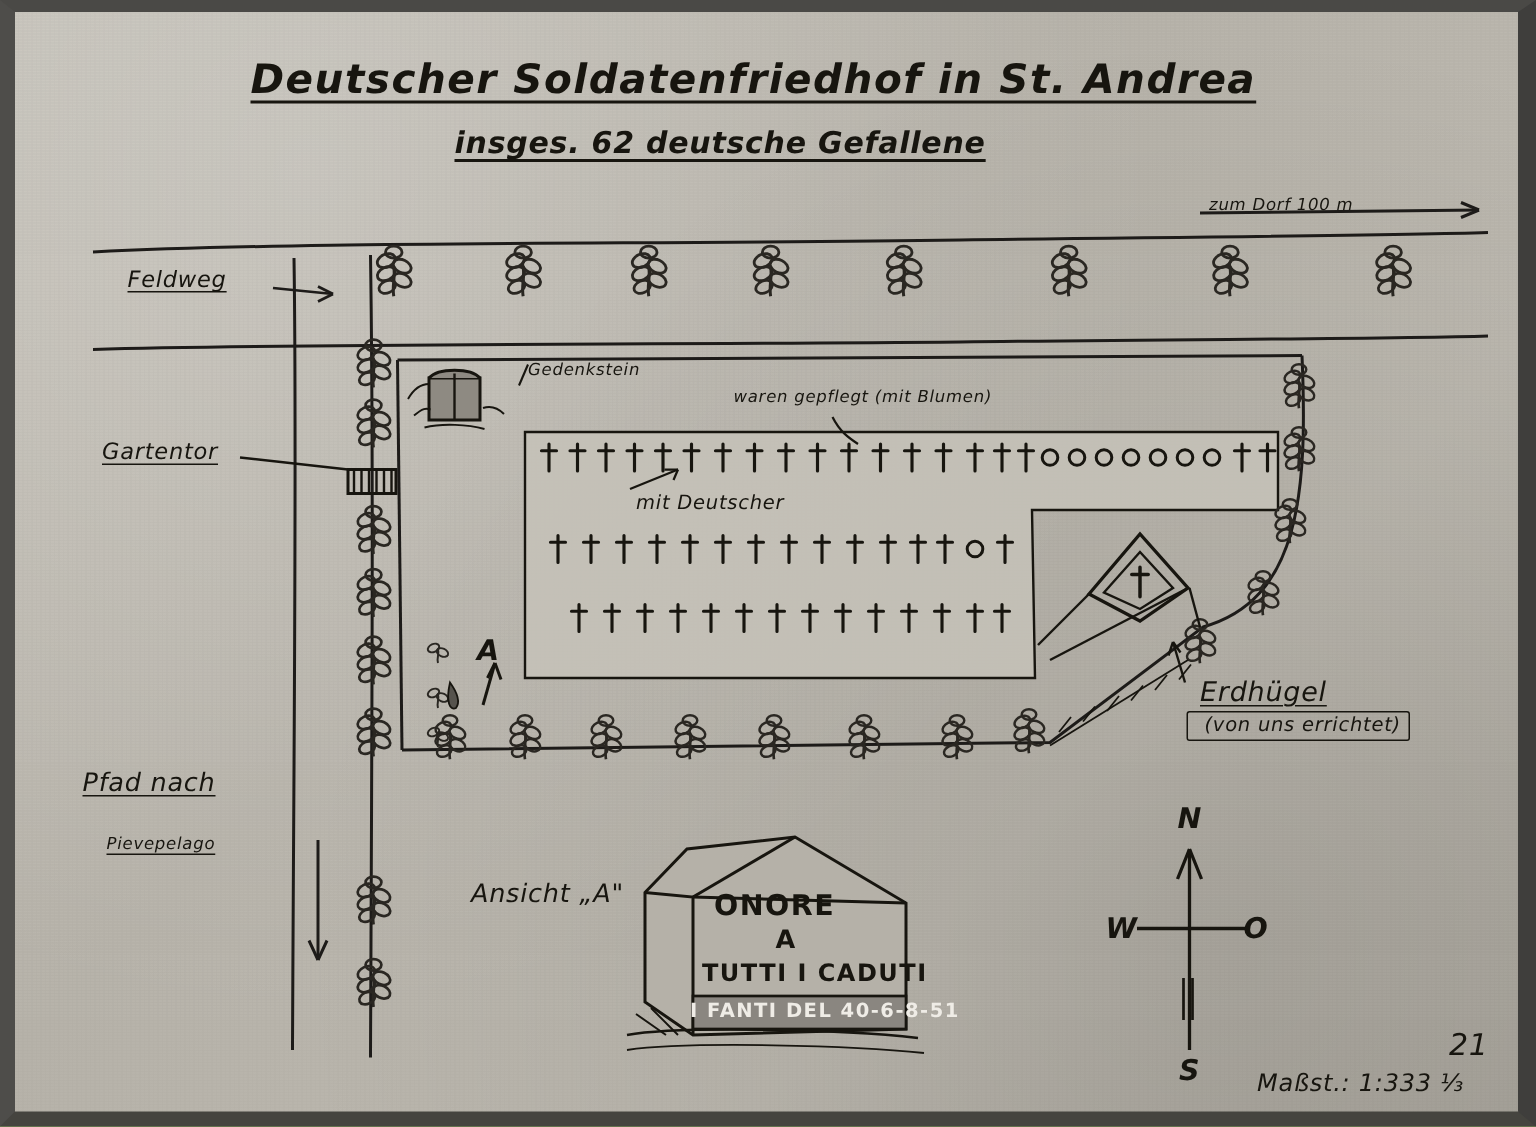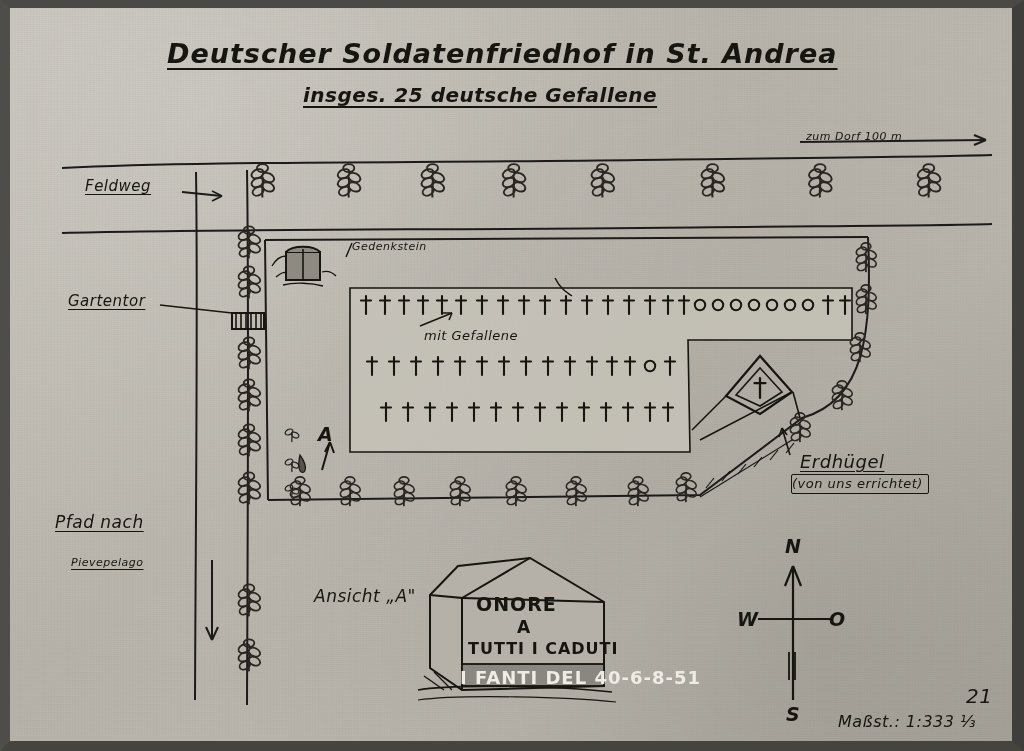--- a/index.html
+++ b/index.html
@@ -66,21 +66,21 @@
     font-size: 20px;
     font-weight: bold;
     text-decoration: underline;
     text-underline-offset: 4px;
   }
   .note { font-size: 11px; }
   .note-u { font-size: 15px; text-decoration: underline; text-underline-offset: 3px; }
   .small { font-size: 13px; }
   .boxed {
     border: 1.5px solid #17150f;
-    padding: 1px 5px 2px 0;
+    padding: 1px 5px 2px 11px;
     border-radius: 2px;
   }
   .compass-letter {
     font-size: 19px;
     font-style: italic;
     font-weight: bold;
   }
   .mon-text {
     position: absolute;
     font-family: "DejaVu Sans", sans-serif;
@@ -326,47 +326,48 @@
 
     <g>
       <path d="M793,566 L793,700" stroke="#17150f" stroke-width="2.2" fill="none"></path>
       <path d="M793,566 L785,586 M793,566 L801,586" stroke="#17150f" stroke-width="2.2" fill="none"></path>
       <path d="M758,619 L832,619" stroke="#17150f" stroke-width="2.2" fill="none"></path>
       <path d="M789,652 L789,680 M795,652 L795,680" stroke="#17150f" stroke-width="1.8" fill="none"></path>
     </g>
   </svg>
 
   <div class="lbl title" style="left:167px; top:38px;">Deutscher Soldatenfriedhof in St. Andrea</div>
-  <div class="lbl subtitle" style="left:303px; top:83px;">insges. 25 deutsche Gefallene</div>
+  <div class="lbl subtitle" style="left:303px; top:83px;">insges. 62 deutsche Gefallene</div>
 
   <div class="lbl note" style="left:806px; top:130px;">zum Dorf 100 m</div>
 
   <div class="lbl note-u" style="left:85px; top:177px;">Feldweg</div>
 
   <div class="lbl note-u" style="left:68px; top:292px;">Gartentor</div>
 
   <div class="lbl note" style="left:352px; top:240px;">Gedenkstein</div>
 
-
-  <div class="lbl small" style="left:424px; top:328px;">mit Gefallene</div>
+  <div class="lbl note" style="left:489px; top:258px;">waren gepflegt (mit Blumen)</div>
+
+  <div class="lbl small" style="left:424px; top:328px;">mit Deutscher</div>
 
   <div class="lbl note-u" style="left:800px; top:451px; font-size:18px;">Erdhügel</div>
   <div class="lbl small boxed" style="left:791px; top:474px;">(von uns errichtet)</div>
 
   <div class="lbl note-u" style="left:55px; top:512px; font-size:17px;">Pfad nach</div>
   <div class="lbl note-u" style="left:55px; top:556px; font-size:11px;margin-left:16px;">Pievepelago</div>
 
   <div class="lbl note" style="left:314px; top:586px; font-size:17px;">Ansicht „A"</div>
 
   <div class="lbl" style="left:318px; top:423px; font-size:19px; font-weight:bold;">A</div>
 
   <div class="mon-text" style="left:476px; top:593px; font-size:19px; font-weight:bold;">ONORE</div>
   <div class="mon-text" style="left:517px; top:617px; font-size:17px; font-weight:bold;">A</div>
   <div class="mon-text" style="left:468px; top:639px; font-size:16px; font-weight:bold;">TUTTI I CADUTI</div>
-  <div class="mon-text" style="left:460px; top:667px; font-size:18px; font-weight:bold; color:#efece6;">I FANTI DEL 40-6-8-51</div>
+  <div class="mon-text" style="left:460px; top:667px; font-size:13px; font-weight:bold; color:#efece6;">I FANTI DEL 40-6-8-51</div>
 
   <div class="lbl compass-letter" style="left:785px; top:535px;">N</div>
   <div class="lbl compass-letter" style="left:786px; top:703px;">S</div>
   <div class="lbl compass-letter" style="left:737px; top:608px;">W</div>
   <div class="lbl compass-letter" style="left:829px; top:608px;">O</div>
 
   <div class="lbl scale" style="left:838px; top:712px;">Maßst.: 1:333 ⅓</div>
   <div class="lbl pagenum" style="left:966px; top:684px;">21</div>
 
   <div id="frame-dark"></div>

